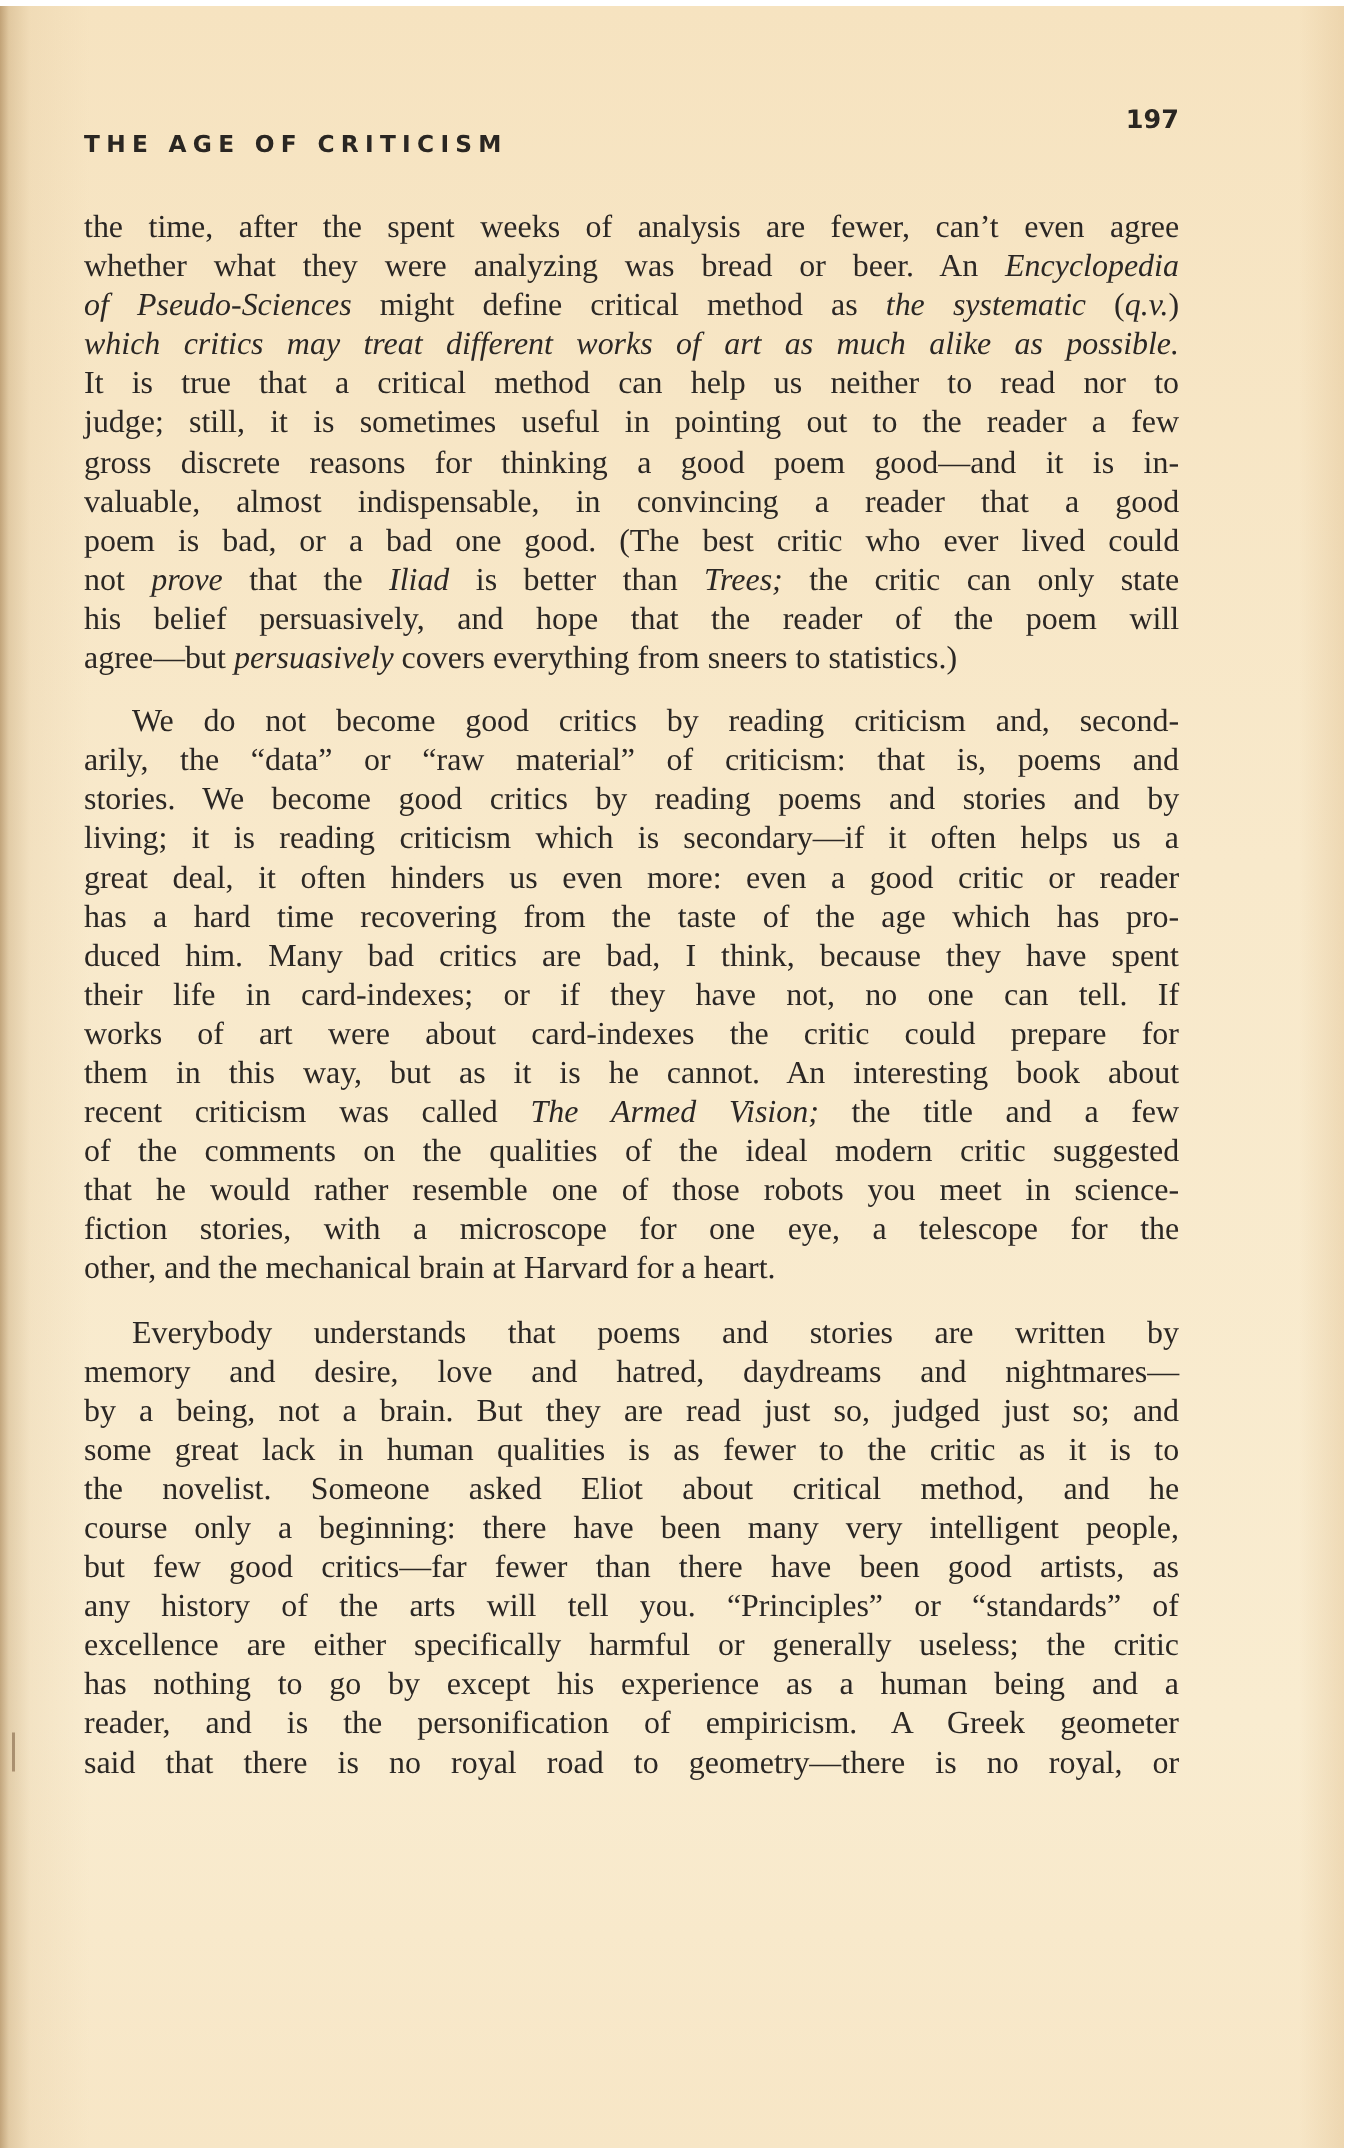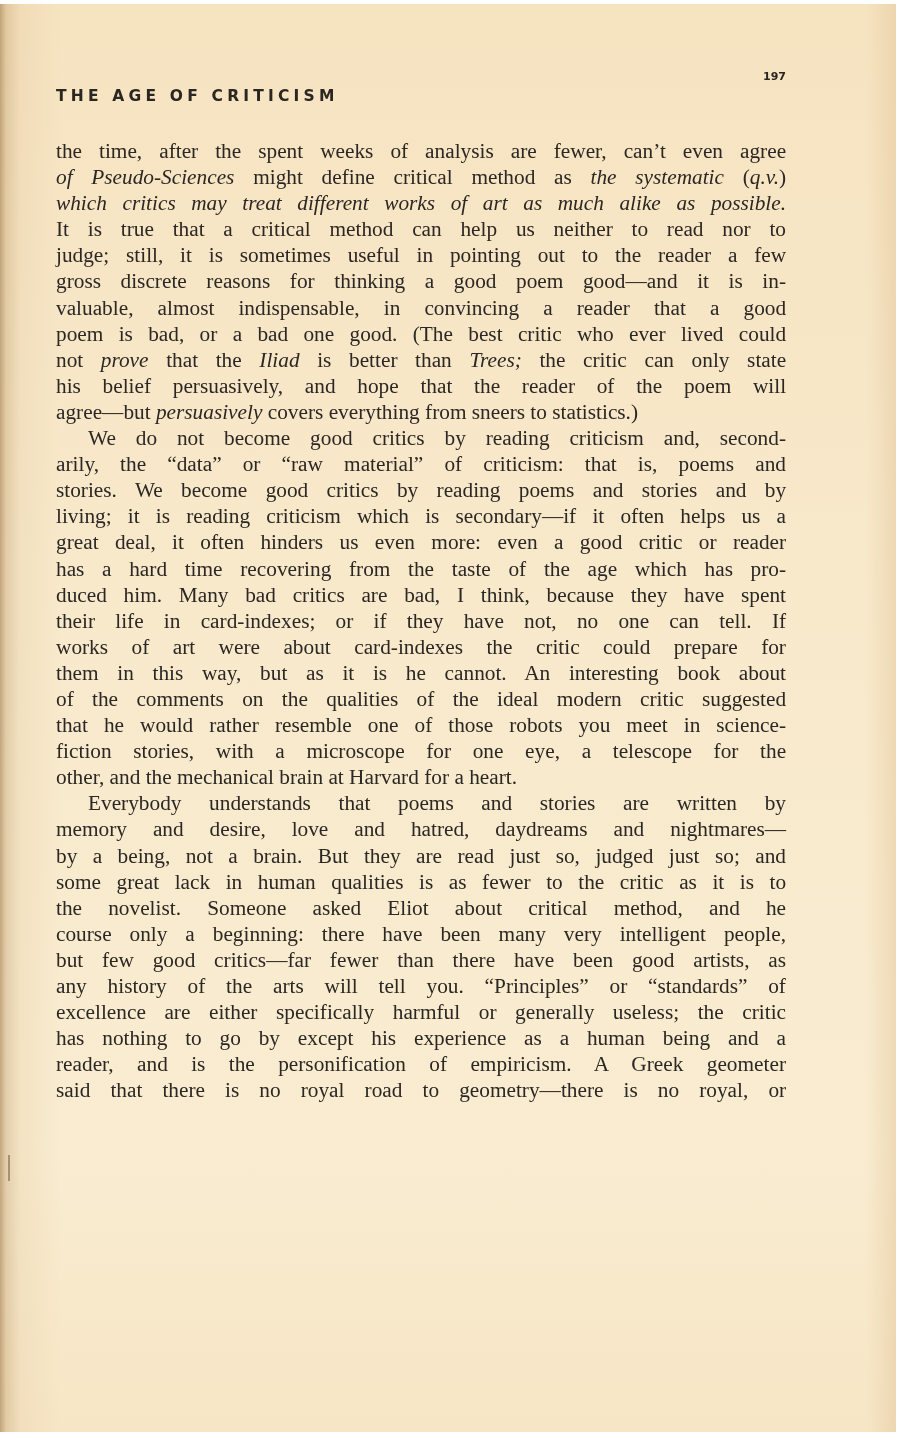--- a/index.html
+++ b/index.html
@@ -48,21 +48,21 @@
     position: absolute;
     left: 0;
     top: 0;
     margin-top: 17px;
   }
   .running-head .folio {
     position: absolute;
     right: 0;
     top: 0;
     letter-spacing: 0;
-    font-size: 11px;
+    font-size: 17px;
   }
   .body-text {
     position: absolute;
     left: 56px;
     top: 134px;
     width: 730px;
     font-family: "Liberation Serif", serif;
     font-size: 21.3px;
     line-height: 26.1px;
     color: #2b2724;
@@ -73,20 +73,21 @@
     text-align-last: justify;
     white-space: nowrap;
     height: 26.1px;
     overflow: visible;
   }
   .line.last {
     text-align-last: left;
   }
   .line.indent {
     padding-left: 32px;
+    margin-top: 16px;
   }
   .line span { white-space: pre; }
   .it { font-style: italic; }
   .margin-mark {
     position: absolute;
     left: 8px;
     top: 1151px;
     width: 2px;
     height: 26px;
     background: rgba(120,90,60,0.55);
@@ -97,20 +98,21 @@
 
 <div class="page">
   <div class="running-head">
     <span class="title">THE AGE OF CRITICISM</span>
     <span class="folio">197</span>
   </div>
 
   <div class="body-text" id="body-text">
       <div>
         <span class="line"><span>the</span> <span>time,</span> <span>after</span> <span>the</span> <span>spent</span> <span>weeks</span> <span>of</span> <span>analysis</span> <span>are</span> <span>fewer,</span> <span>can’t</span> <span>even</span> <span>agree</span></span>
+        <span class="line"><span>whether</span> <span>what</span> <span>they</span> <span>were</span> <span>analyzing</span> <span>was</span> <span>bread</span> <span>or</span> <span>beer.</span> <span>An</span> <span class="it">Encyclopedia</span></span>
         <span class="line"><span class="it">of</span> <span class="it">Pseudo-Sciences</span> <span>might</span> <span>define</span> <span>critical</span> <span>method</span> <span>as</span> <span class="it">the</span> <span class="it">systematic</span> <span>(</span><span class="it">q.v.</span><span>)</span></span>
         <span class="line"><span class="it">which</span> <span class="it">critics</span> <span class="it">may</span> <span class="it">treat</span> <span class="it">different</span> <span class="it">works</span> <span class="it">of</span> <span class="it">art</span> <span class="it">as</span> <span class="it">much</span> <span class="it">alike</span> <span class="it">as</span> <span class="it">possible.</span></span>
         <span class="line"><span>It</span> <span>is</span> <span>true</span> <span>that</span> <span>a</span> <span>critical</span> <span>method</span> <span>can</span> <span>help</span> <span>us</span> <span>neither</span> <span>to</span> <span>read</span> <span>nor</span> <span>to</span></span>
         <span class="line"><span>judge;</span> <span>still,</span> <span>it</span> <span>is</span> <span>sometimes</span> <span>useful</span> <span>in</span> <span>pointing</span> <span>out</span> <span>to</span> <span>the</span> <span>reader</span> <span>a</span> <span>few</span></span>
         <span class="line"><span>gross</span> <span>discrete</span> <span>reasons</span> <span>for</span> <span>thinking</span> <span>a</span> <span>good</span> <span>poem</span> <span>good—and</span> <span>it</span> <span>is</span> <span>in-</span></span>
         <span class="line"><span>valuable,</span> <span>almost</span> <span>indispensable,</span> <span>in</span> <span>convincing</span> <span>a</span> <span>reader</span> <span>that</span> <span>a</span> <span>good</span></span>
         <span class="line"><span>poem</span> <span>is</span> <span>bad,</span> <span>or</span> <span>a</span> <span>bad</span> <span>one</span> <span>good.</span> <span>(The</span> <span>best</span> <span>critic</span> <span>who</span> <span>ever</span> <span>lived</span> <span>could</span></span>
         <span class="line"><span>not</span> <span class="it">prove</span> <span>that</span> <span>the</span> <span class="it">Iliad</span> <span>is</span> <span>better</span> <span>than</span> <span class="it">Trees;</span> <span>the</span> <span>critic</span> <span>can</span> <span>only</span> <span>state</span></span>
         <span class="line"><span>his</span> <span>belief</span> <span>persuasively,</span> <span>and</span> <span>hope</span> <span>that</span> <span>the</span> <span>reader</span> <span>of</span> <span>the</span> <span>poem</span> <span>will</span></span>
         <span class="line last"><span>agree—but</span> <span class="it">persuasively</span> <span>covers</span> <span>everything</span> <span>from</span> <span>sneers</span> <span>to</span> <span>statistics.)</span></span>
@@ -119,20 +121,21 @@
         <span class="line indent"><span>We</span> <span>do</span> <span>not</span> <span>become</span> <span>good</span> <span>critics</span> <span>by</span> <span>reading</span> <span>criticism</span> <span>and,</span> <span>second-</span></span>
         <span class="line"><span>arily,</span> <span>the</span> <span>“data”</span> <span>or</span> <span>“raw</span> <span>material”</span> <span>of</span> <span>criticism:</span> <span>that</span> <span>is,</span> <span>poems</span> <span>and</span></span>
         <span class="line"><span>stories.</span> <span>We</span> <span>become</span> <span>good</span> <span>critics</span> <span>by</span> <span>reading</span> <span>poems</span> <span>and</span> <span>stories</span> <span>and</span> <span>by</span></span>
         <span class="line"><span>living;</span> <span>it</span> <span>is</span> <span>reading</span> <span>criticism</span> <span>which</span> <span>is</span> <span>secondary—if</span> <span>it</span> <span>often</span> <span>helps</span> <span>us</span> <span>a</span></span>
         <span class="line"><span>great</span> <span>deal,</span> <span>it</span> <span>often</span> <span>hinders</span> <span>us</span> <span>even</span> <span>more:</span> <span>even</span> <span>a</span> <span>good</span> <span>critic</span> <span>or</span> <span>reader</span></span>
         <span class="line"><span>has</span> <span>a</span> <span>hard</span> <span>time</span> <span>recovering</span> <span>from</span> <span>the</span> <span>taste</span> <span>of</span> <span>the</span> <span>age</span> <span>which</span> <span>has</span> <span>pro-</span></span>
         <span class="line"><span>duced</span> <span>him.</span> <span>Many</span> <span>bad</span> <span>critics</span> <span>are</span> <span>bad,</span> <span>I</span> <span>think,</span> <span>because</span> <span>they</span> <span>have</span> <span>spent</span></span>
         <span class="line"><span>their</span> <span>life</span> <span>in</span> <span>card-indexes;</span> <span>or</span> <span>if</span> <span>they</span> <span>have</span> <span>not,</span> <span>no</span> <span>one</span> <span>can</span> <span>tell.</span> <span>If</span></span>
         <span class="line"><span>works</span> <span>of</span> <span>art</span> <span>were</span> <span>about</span> <span>card-indexes</span> <span>the</span> <span>critic</span> <span>could</span> <span>prepare</span> <span>for</span></span>
         <span class="line"><span>them</span> <span>in</span> <span>this</span> <span>way,</span> <span>but</span> <span>as</span> <span>it</span> <span>is</span> <span>he</span> <span>cannot.</span> <span>An</span> <span>interesting</span> <span>book</span> <span>about</span></span>
+        <span class="line"><span>recent</span> <span>criticism</span> <span>was</span> <span>called</span> <span class="it">The</span> <span class="it">Armed</span> <span class="it">Vision;</span> <span>the</span> <span>title</span> <span>and</span> <span>a</span> <span>few</span></span>
         <span class="line"><span>of</span> <span>the</span> <span>comments</span> <span>on</span> <span>the</span> <span>qualities</span> <span>of</span> <span>the</span> <span>ideal</span> <span>modern</span> <span>critic</span> <span>suggested</span></span>
         <span class="line"><span>that</span> <span>he</span> <span>would</span> <span>rather</span> <span>resemble</span> <span>one</span> <span>of</span> <span>those</span> <span>robots</span> <span>you</span> <span>meet</span> <span>in</span> <span>science-</span></span>
         <span class="line"><span>fiction</span> <span>stories,</span> <span>with</span> <span>a</span> <span>microscope</span> <span>for</span> <span>one</span> <span>eye,</span> <span>a</span> <span>telescope</span> <span>for</span> <span>the</span></span>
         <span class="line last"><span>other,</span> <span>and</span> <span>the</span> <span>mechanical</span> <span>brain</span> <span>at</span> <span>Harvard</span> <span>for</span> <span>a</span> <span>heart.</span></span>
       </div>
       <div>
         <span class="line indent"><span>Everybody</span> <span>understands</span> <span>that</span> <span>poems</span> <span>and</span> <span>stories</span> <span>are</span> <span>written</span> <span>by</span></span>
         <span class="line"><span>memory</span> <span>and</span> <span>desire,</span> <span>love</span> <span>and</span> <span>hatred,</span> <span>daydreams</span> <span>and</span> <span>nightmares—</span></span>
         <span class="line"><span>by</span> <span>a</span> <span>being,</span> <span>not</span> <span>a</span> <span>brain.</span> <span>But</span> <span>they</span> <span>are</span> <span>read</span> <span>just</span> <span>so,</span> <span>judged</span> <span>just</span> <span>so;</span> <span>and</span></span>
         <span class="line"><span>some</span> <span>great</span> <span>lack</span> <span>in</span> <span>human</span> <span>qualities</span> <span>is</span> <span>as</span> <span>fewer</span> <span>to</span> <span>the</span> <span>critic</span> <span>as</span> <span>it</span> <span>is</span> <span>to</span></span>

